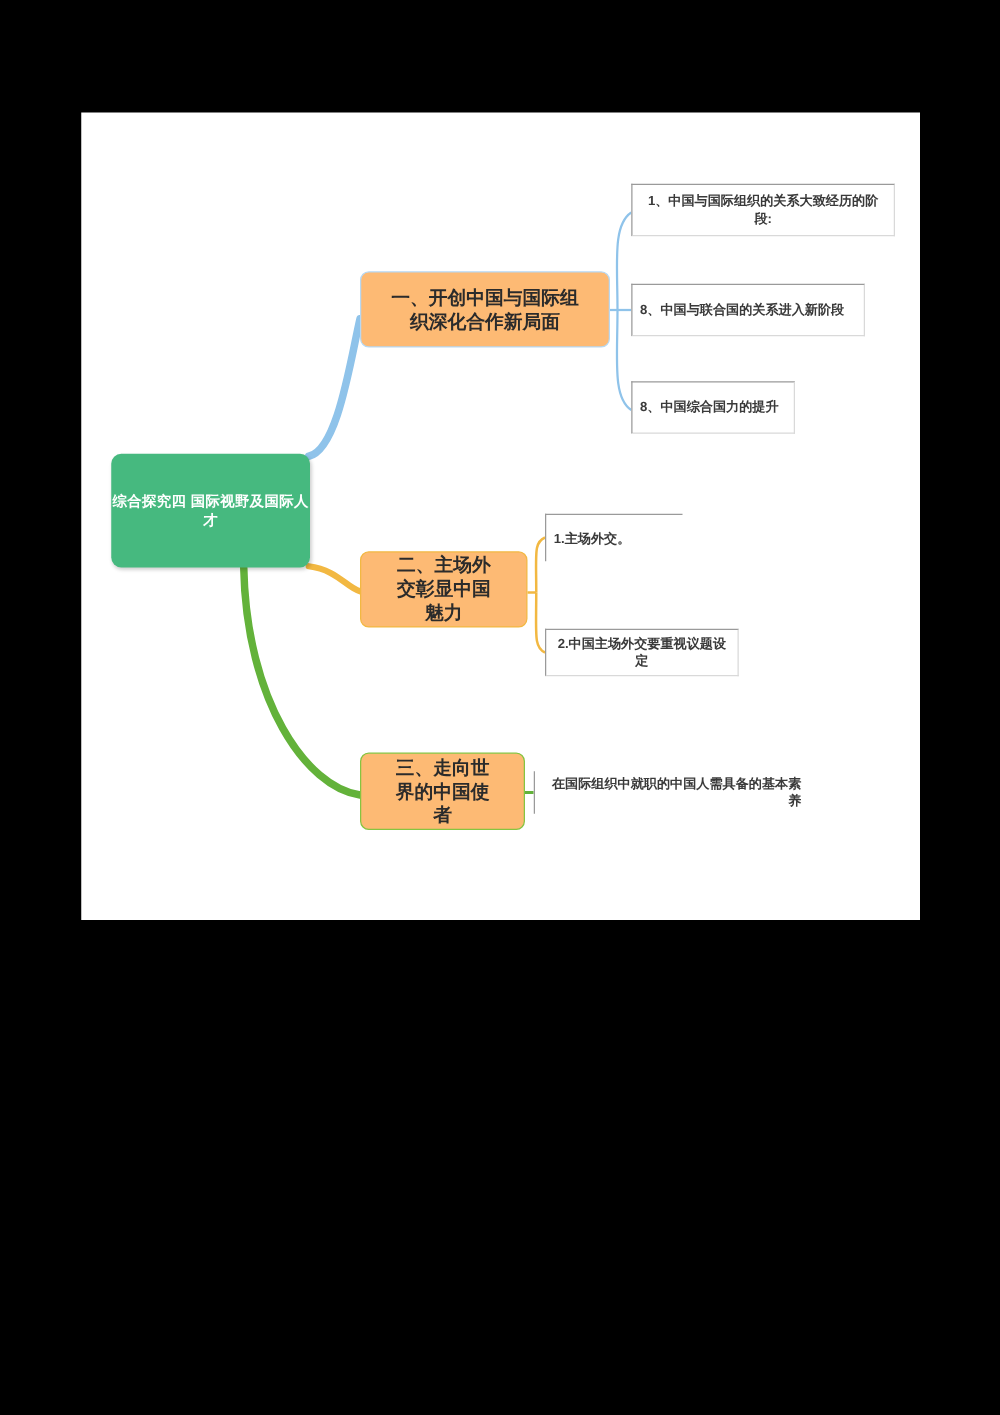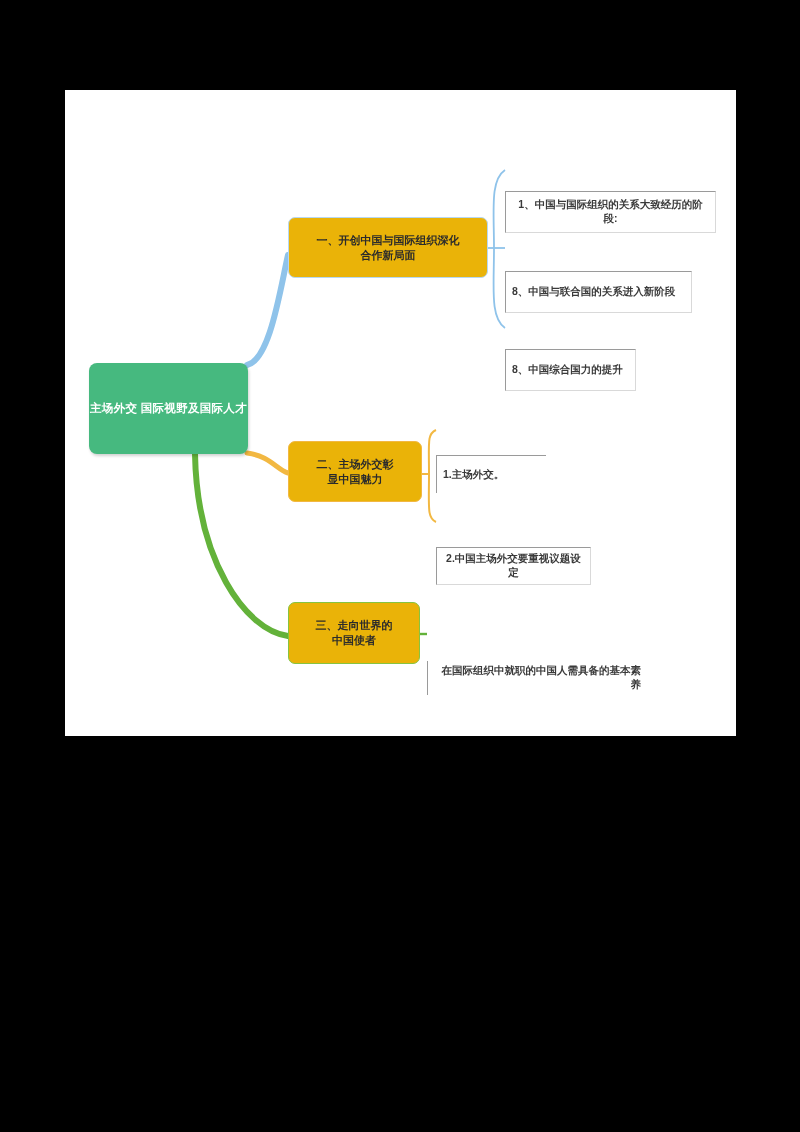--- a/index.html
+++ b/index.html
@@ -57,24 +57,24 @@
     border-radius: 8px;
     color: #ffffff;
     font-size: 11.5px;
     font-weight: bold;
     letter-spacing: 0.3px;
     box-shadow: 1px 2px 3px rgba(0,0,0,0.18);
   }
 
   .branch {
     border-radius: 7px;
-    background: #eab308;
+    background: #fdba74;
     color: #2b2b2b;
     font-weight: bold;
-    font-size: 11px;
+    font-size: 15px;
     padding: 0 24px;
   }
   .branch-1 {
     left: 223px;
     top: 127px;
     width: 200px;
     height: 61px;
     border: 1.2px solid #b7d8f2;
   }
   .branch-2 {
@@ -97,21 +97,20 @@
     color: #3a3a3a;
     font-weight: bold;
     font-size: 10.5px;
     justify-content: flex-start;
     padding-left: 6px;
     padding-right: 6px;
     border-top: 1.1px solid #9a9a9a;
     border-left: 1.1px solid #9a9a9a;
     border-right: 1.1px solid #d9d9d9;
     border-bottom: 1.1px solid #d9d9d9;
-    margin-top: 44px;
   }
   .leaf-a1 { left: 440px; top: 57px;  width: 211px; height: 42px; }
   .leaf-a2 { left: 440px; top: 137px; width: 187px; height: 42px; }
   .leaf-a3 { left: 440px; top: 215px; width: 131px; height: 42px; }
 
   .leaf-b1 {
     left: 371px; top: 321px; width: 110px; height: 38px;
     border-right: none; border-bottom: none;
   }
   .leaf-b2 { left: 371px; top: 413px; width: 155px; height: 38px; }
@@ -143,21 +142,21 @@
       <path d="M 429 158 C 429 198 425 228 440 238" fill="none" stroke="#8fc3ea" stroke-width="1.8"></path>
 
       <path d="M 357 384 L 364 384" fill="none" stroke="#f2b842" stroke-width="2"></path>
       <path d="M 364 384 C 364 352 362 344 371 340" fill="none" stroke="#f2b842" stroke-width="2"></path>
       <path d="M 364 384 C 364 418 362 428 371 432" fill="none" stroke="#f2b842" stroke-width="2"></path>
 
       <path d="M 345 544 L 362 544" fill="none" stroke="#63b23a" stroke-width="2.4"></path>
     </svg>
 
     <div class="node root">
-      <span>主场外交 国际视野及国际人才</span>
+      <span>综合探究四 国际视野及国际人才</span>
     </div>
 
     <div class="node branch branch-1">
       <span>一、开创中国与国际组织深化合作新局面</span>
     </div>
     <div class="node leaf leaf-a1">
       <span>1、中国与国际组织的关系大致经历的阶段:</span>
     </div>
     <div class="node leaf leaf-a2">
       <span>8、中国与联合国的关系进入新阶段</span>

